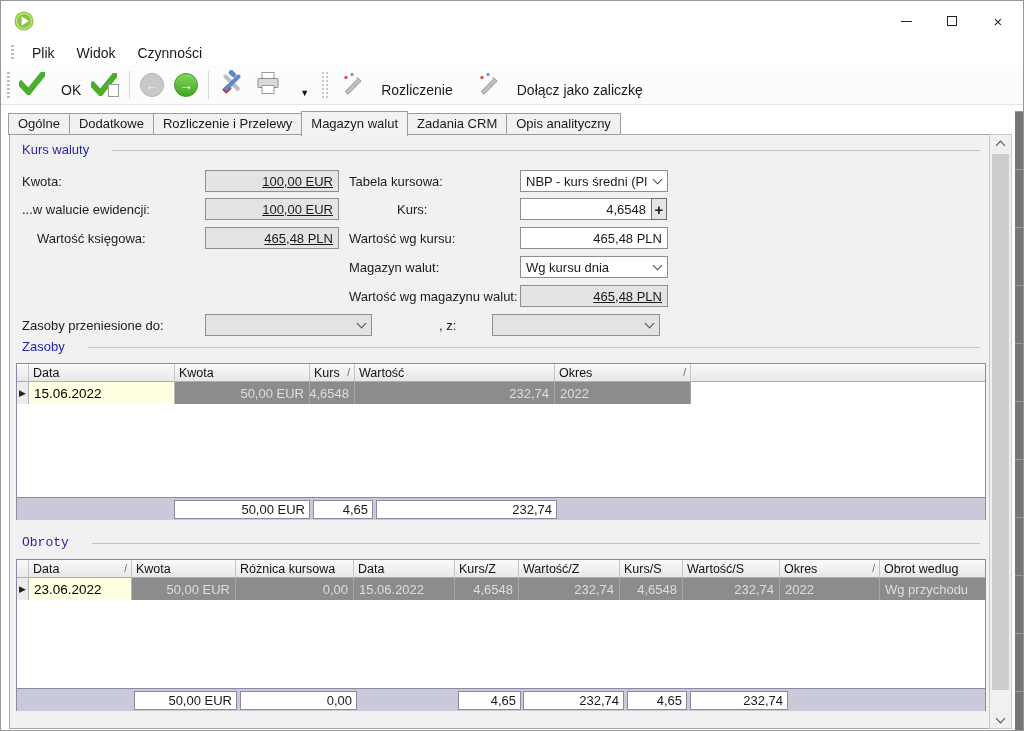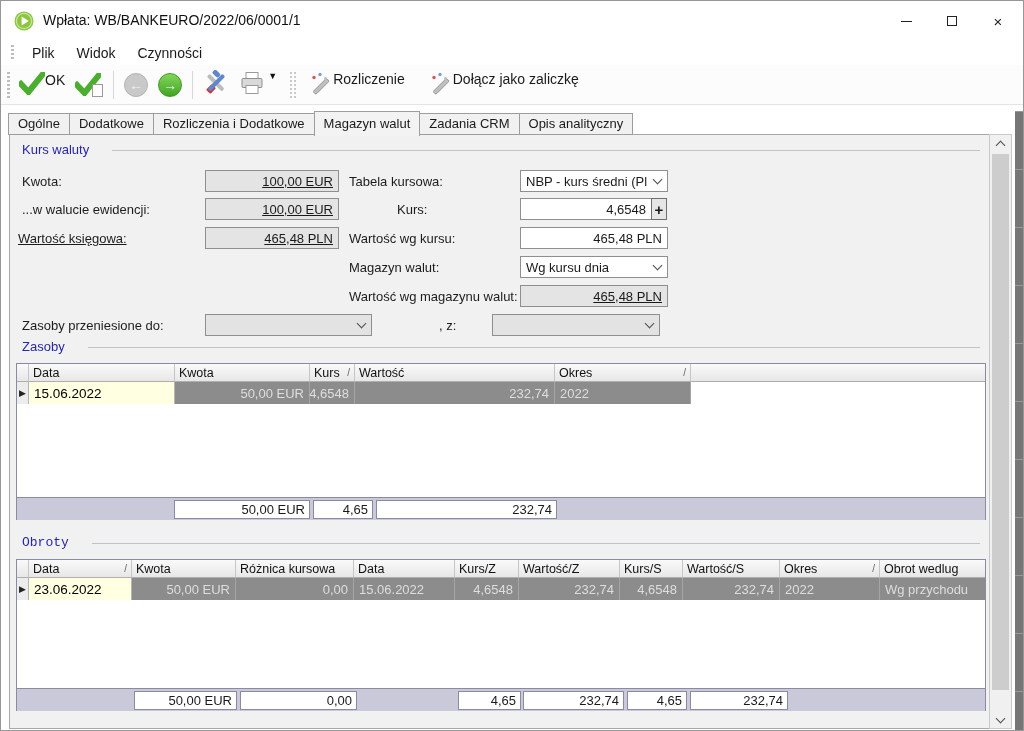--- a/index.html
+++ b/index.html
@@ -21,21 +21,21 @@
   .menubar { position:absolute; left:0; top:40px; width:100%; height:24px; background:#fff;
              display:flex; align-items:center; }
   .grip { width:3px; height:16px; margin:0 7px 0 10px;
           background:repeating-linear-gradient(to bottom,#bdbdbd 0 2px, transparent 2px 4px); }
   .menu-item { padding:2px 11px; font-size:14px; color:#1a1a1a; }
 
   
   .toolbar { position:absolute; left:0; top:64px; width:100%; height:40px; background:#fcfcfc;
              border-bottom:1px solid #e4e4e4; display:flex; align-items:center; }
   .toolbar .grip { height:26px; margin:0 4px 0 6px; }
-  .tbtn { display:flex; align-items:flex-start; gap:0; padding:3px 5px; font-size:14px; color:#1a1a1a; }
+  .tbtn { display:flex; align-items:flex-end; gap:16px; padding:3px 5px; font-size:14px; color:#1a1a1a; }
   .tsep { width:1px; height:28px; background:#d8d8d8; margin:0 5px; }
   .tsep2 { width:6px; height:26px; margin:0 8px;
            background:repeating-linear-gradient(to bottom,#c9c9c9 0 2px, transparent 2px 4px),
                       repeating-linear-gradient(to bottom,#c9c9c9 0 2px, transparent 2px 4px);
            background-size:2px 100%,2px 100%; background-position:0 0,4px 0; background-repeat:no-repeat; }
   .circ { width:24px; height:24px; border-radius:50%; display:flex; align-items:center; justify-content:center;
           color:#fff; font-weight:bold; font-size:14px; line-height:1; }
   .circ.grey { background:#c9c9c9; border:1px solid #b3b3b3; color:#f4f4f4; }
   .circ.green { background:linear-gradient(#83d65b,#43a425); border:1px solid #3d9a20; }
   .dd-arrow { font-size:9px; color:#111; margin-left:3px; }
@@ -96,21 +96,20 @@
 <div class="window">
 
   <div class="titlebar">
     <span class="app-icon">
       <svg width="20" height="20">
           <circle cx="10" cy="10" r="9.5" fill="#8cc63e"></circle>
           <circle cx="10" cy="10" r="7.6" fill="none" stroke="#ffffff" stroke-opacity="0.5" stroke-width="1.3"></circle>
           <path d="M7.6 5.6 L14.8 10 L7.6 14.4 Z" fill="#ffffff"></path>
         </svg>
     </span>
-    <span class="title-text">Wpłata: WB/BANKEURO/2022/06/0001/1</span>
     <div class="win-controls">
       <div class="winbtn">
           <span class="glyph-min"></span>
         </div>
       <div class="winbtn">
           <span class="glyph-max"></span>
         </div>
       <div class="winbtn">
           <span class="glyph-close">×</span>
         </div>
@@ -185,21 +184,21 @@
             <circle cx="11" cy="3.5" r="1.7" fill="#7b9bd2"></circle>
             <circle cx="16.5" cy="7.5" r="1.5" fill="#bdbdbd"></circle>
           </svg></span>
       <span>Dołącz jako zaliczkę</span>
     </div>
   </div>
 
   <div class="tabbar">
     <div class="tab">Ogólne</div>
     <div class="tab">Dodatkowe</div>
-    <div class="tab">Rozliczenia i Dodatkowe</div>
+    <div class="tab">Rozliczenie i Przelewy</div>
     <div class="tab active">Magazyn walut</div>
     <div class="tab">Zadania CRM</div>
     <div class="tab">Opis analityczny</div>
   </div>
 
   <div class="content">
 
     <div class="grp-head" style="left:12px; top:7px;">
       <span class="grp-title">Kurs waluty</span>
       <span class="grp-line"></span>
@@ -214,21 +213,21 @@
     </div>
 
     <span class="lbl" style="left:12px; top:67px;">...w walucie ewidencji:</span>
     <div class="field grey" style="left:195px; top:63px; width:134px;">100,00 EUR</div>
     <span class="lbl" style="left:339px; top:67px;margin-left:48px;">Kurs:</span>
     <div class="field white" style="left:510px; top:63px; width:132px;">4,6548</div>
     <div class="plusbtn" style="left:641px; top:63px;">
         <span>+</span>
       </div>
 
-    <span class="lbl" style="left:8px; top:96px;text-decoration:underline;">Wartość księgowa:</span>
+    <span class="lbl" style="left:27px; top:96px;">Wartość księgowa:</span>
     <div class="field grey" style="left:195px; top:92px; width:134px;">465,48 PLN</div>
     <span class="lbl" style="left:339px; top:96px;">Wartość wg kursu:</span>
     <div class="field white" style="left:510px; top:92px; width:148px;">465,48 PLN</div>
 
     <span class="lbl" style="left:339px; top:125px;">Magazyn walut:</span>
     <div class="select white" style="left:510px; top:121px; width:148px;">
       <span>Wg kursu dnia</span>
       <span class="chev"></span>
     </div>
 

